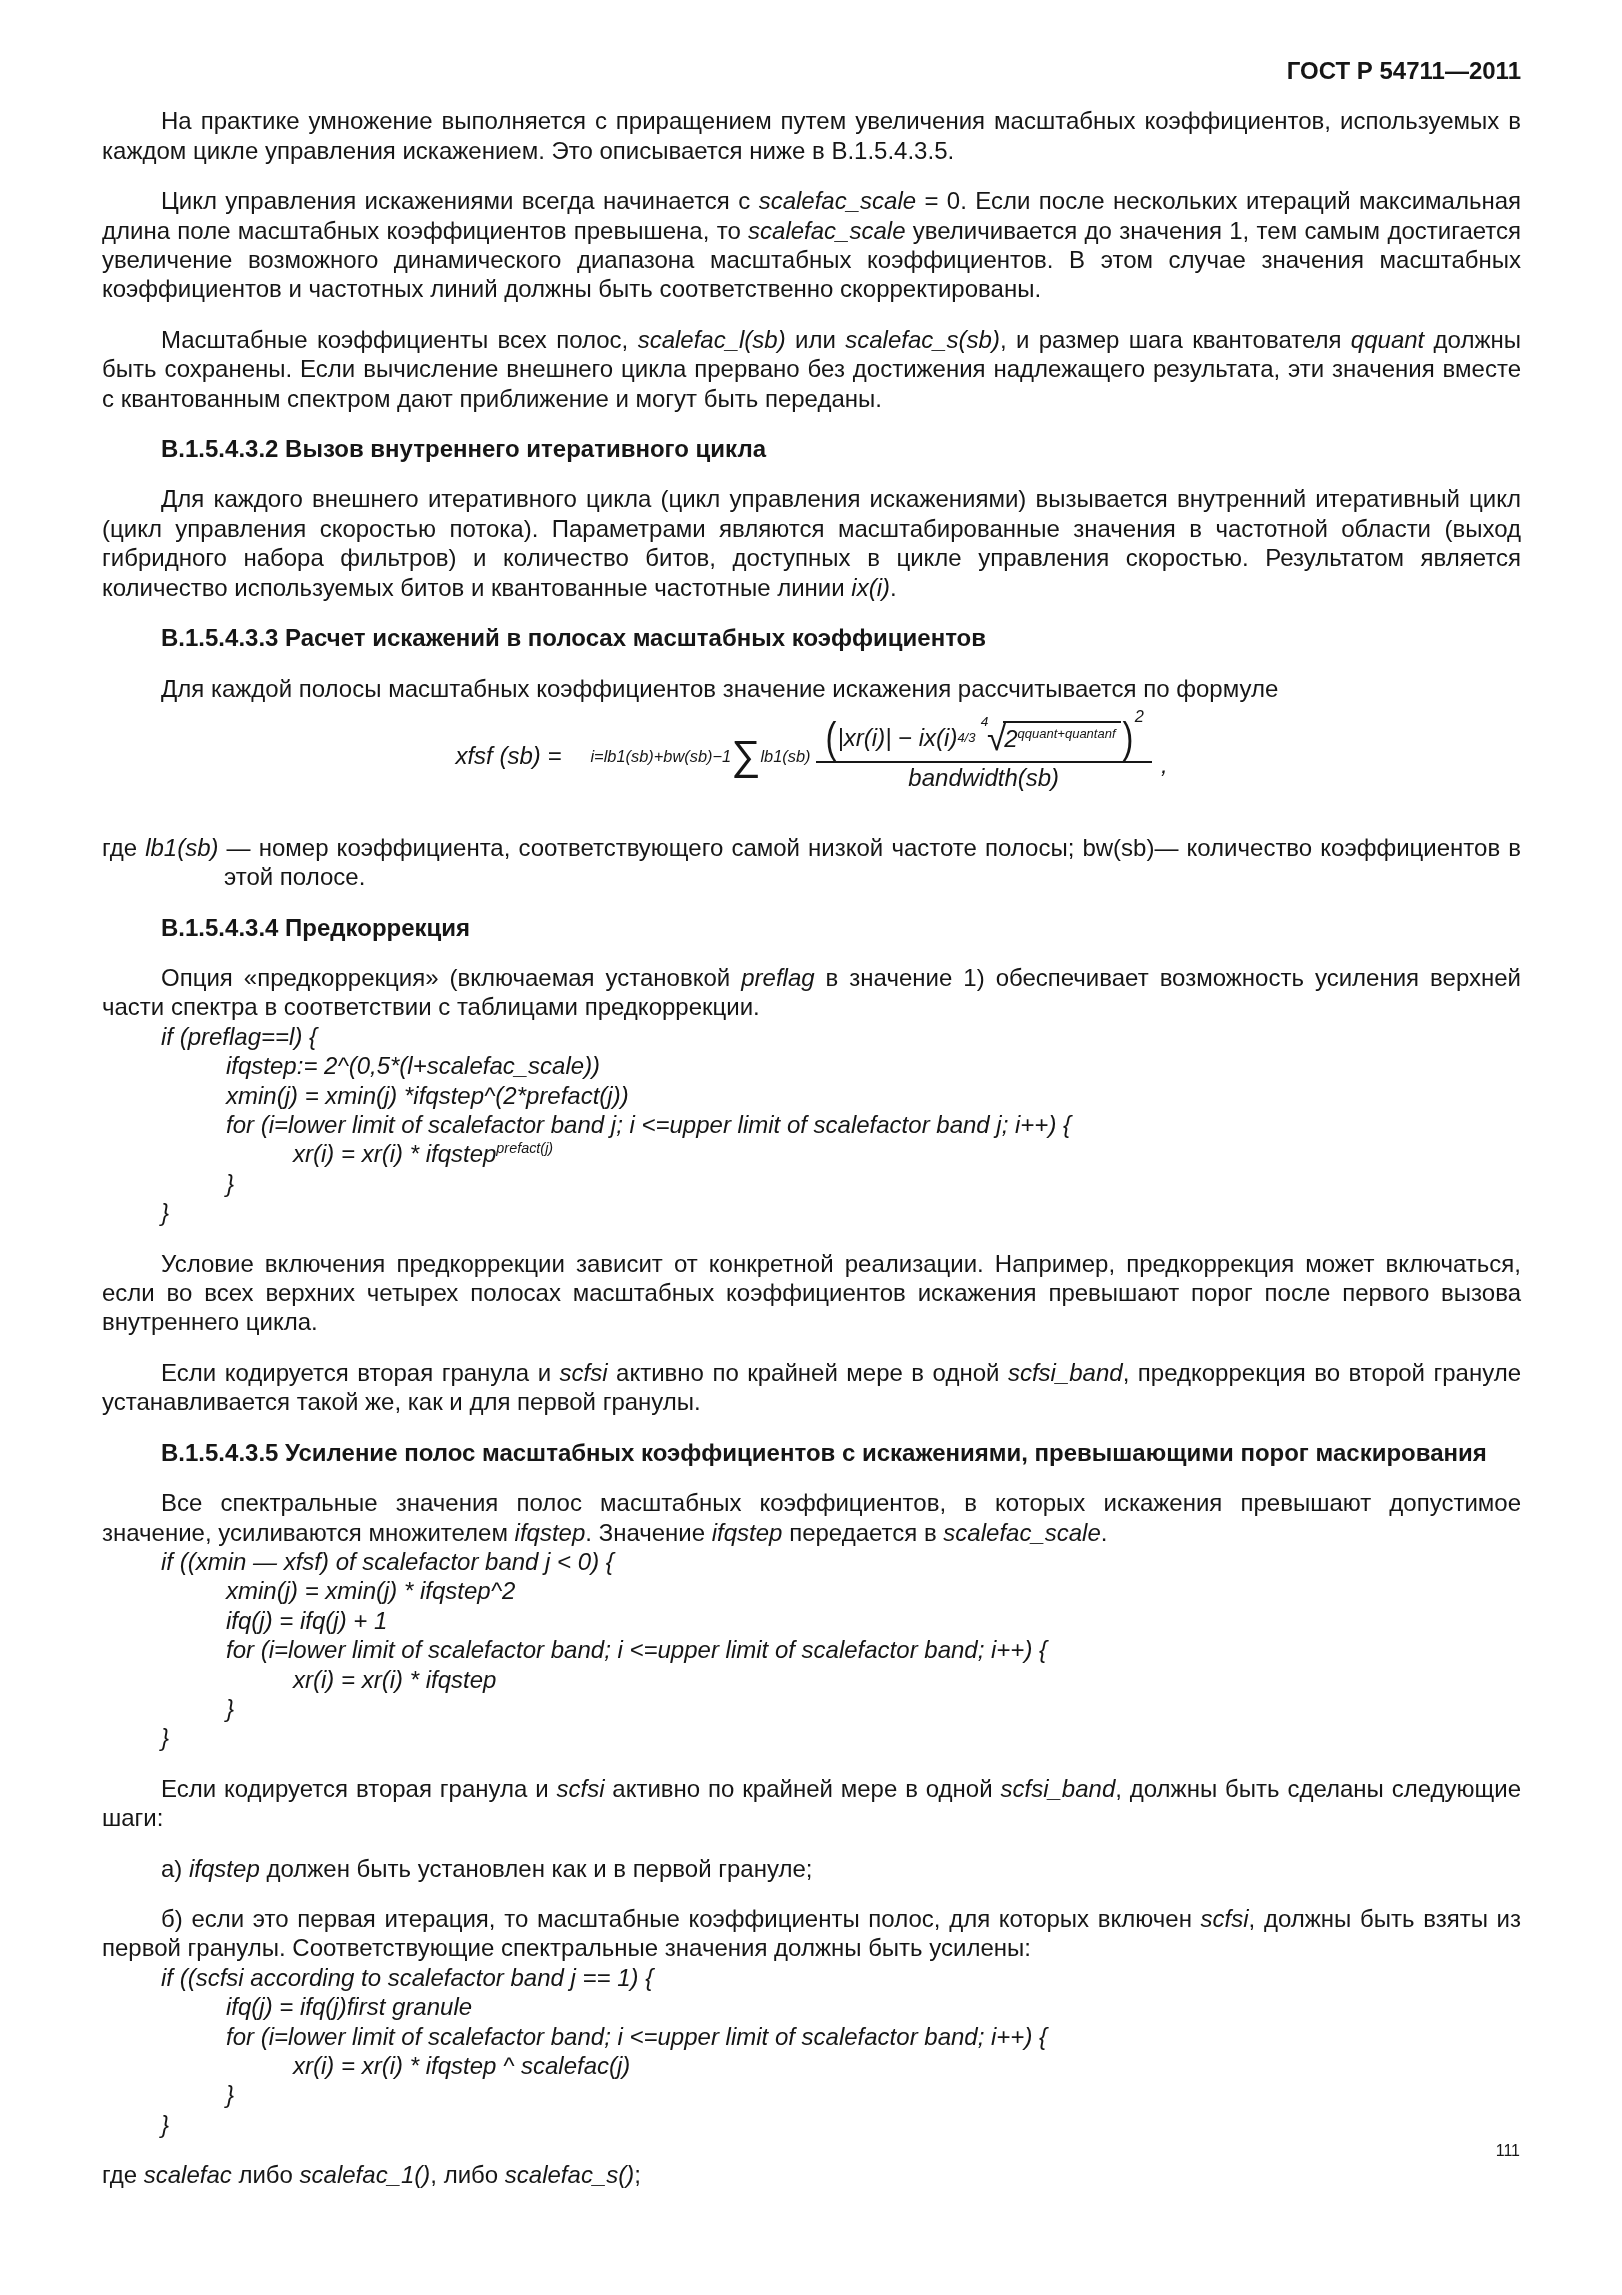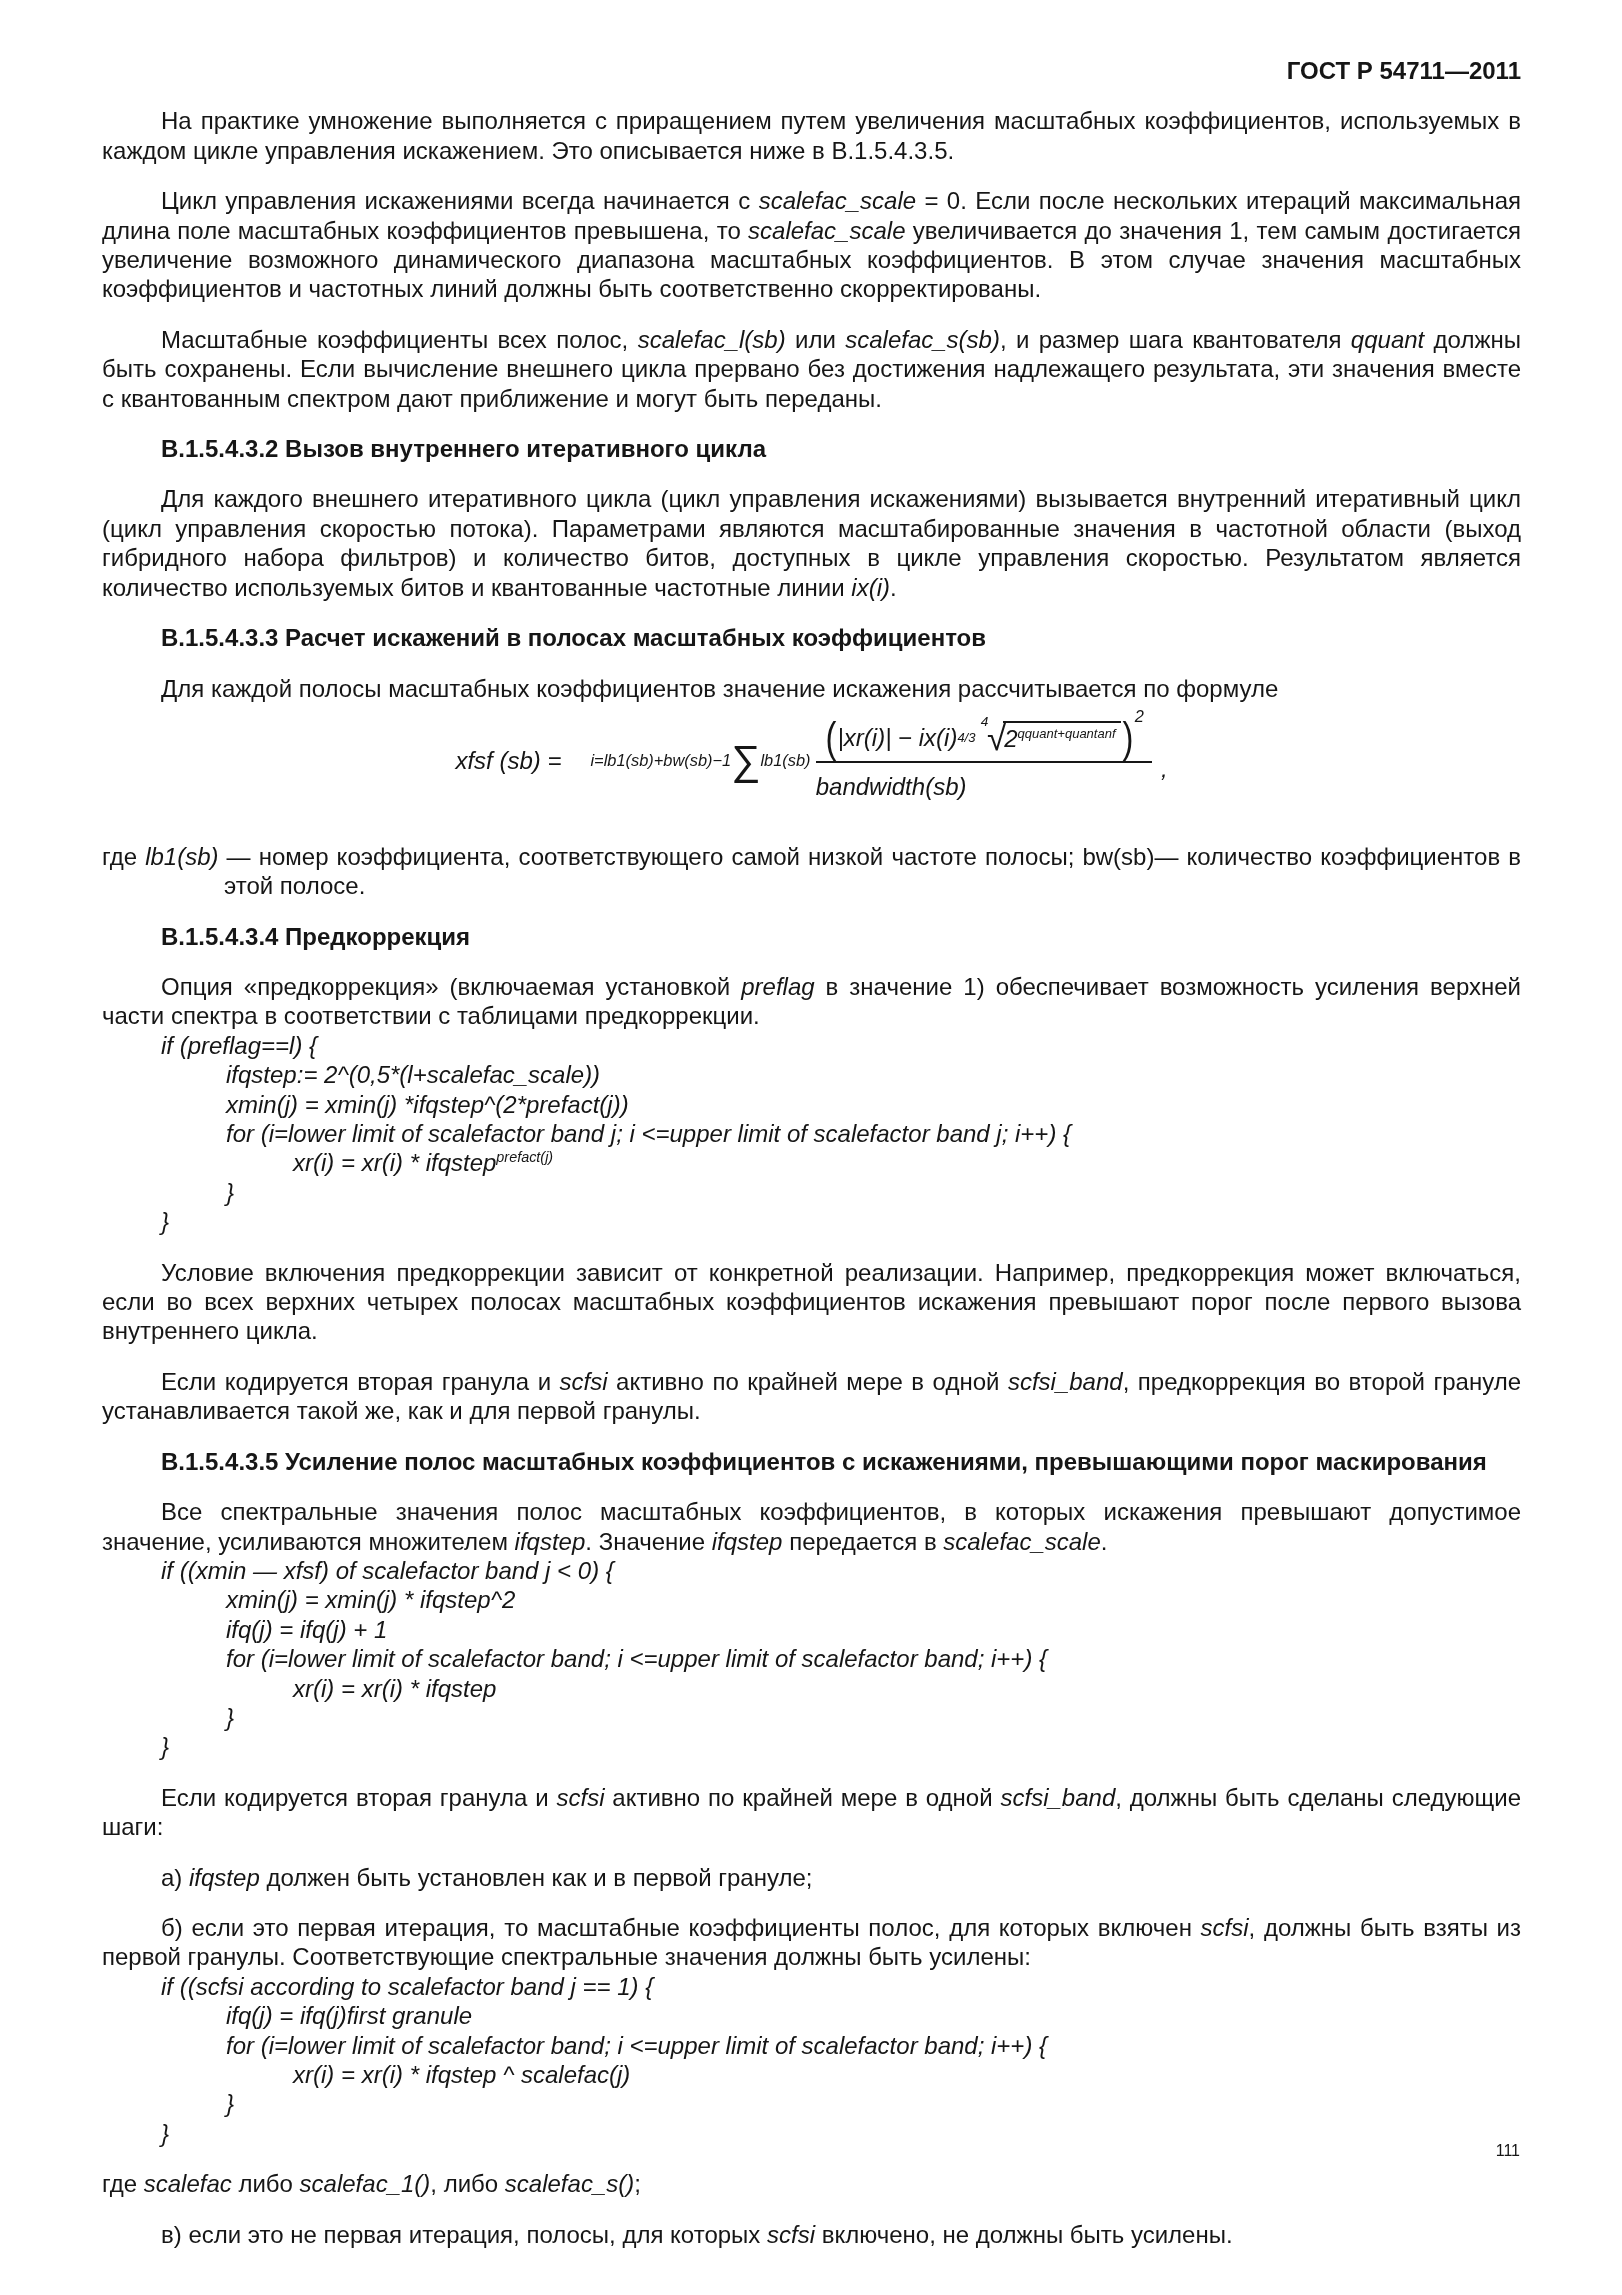--- a/index.html
+++ b/index.html
@@ -25,21 +25,21 @@
   .code .ind2 { margin-left:191px; }
 
   .formula-block { display:flex; justify-content:center; padding:17px 0 19.6px; }
   .formula { display:flex; align-items:center; font-style:italic; font-size:24px; }
   .f-lhs { margin-right:29px; }
   .f-sum { display:inline-flex; flex-direction:row; align-items:center; line-height:1; margin-right:5.2px; }
   .f-lim { font-size:16.4px; white-space:nowrap; }
   .f-sigma { font-size:41px; font-style:normal; line-height:1.02; }
   .f-frac { display:inline-flex; flex-direction:column; align-items:center; }
   .f-num { display:inline-flex; align-items:center; padding:0 7.9px 5.2px; white-space:nowrap; }
-  .f-den { border-top:2px solid #161616; align-self:stretch; padding-top:9px; line-height:29.4px; }
+  .f-den { border-top:2px solid #161616; align-self:stretch; text-align:center; padding-top:0; line-height:29.4px; }
   .f-paren { font-size:42px; font-style:normal; font-weight:300; line-height:0.85; transform:scaleX(0.78); display:inline-block; }
   .f-exp { font-size:13px; }
   .f-outer-exp { font-size:16.4px; align-self:flex-start; margin-top:-3.9px; }
   .f-root { display:inline-flex; align-items:flex-start; margin-left:5.2px; }
   .f-root-idx { font-size:13.7px; margin:1.3px -1.3px 0 0; position:relative; z-index:1; }
   .f-root-sign { font-size:35px; font-style:normal; line-height:0.95; }
   .f-radicand { border-top:2px solid #161616; padding:2.6px 5.2px 0 1.3px; margin-left:-3.3px; display:inline-block; line-height:1.05; }
   .f-comma { margin-left:9.2px; align-self:center; padding-top:17px; }
 
   .page-number { position:absolute; right:103px; bottom:135px; font-size:16px; }
@@ -123,19 +123,18 @@
       <p class="para"><span>б) если это первая итерация, то масштабные коэффициенты полос, для которых включен </span><span class="it">scfsi</span><span>, должны быть взяты из первой гранулы. Соответствующие спектральные значения должны быть усилены:</span></p>
       <div class="code">
         <div class="ind0"><span>if ((scfsi according to scalefactor band j == 1) {</span></div>
         <div class="ind1"><span>ifq(j) = ifq(j)first granule</span></div>
         <div class="ind1"><span>for (i=lower limit of scalefactor band; i &lt;=upper limit of scalefactor band; i++) {</span></div>
         <div class="ind2"><span>xr(i) = xr(i) * ifqstep ^ scalefac(j)</span></div>
         <div class="ind1"><span>}</span></div>
         <div class="ind0"><span>}</span></div>
       </div>
       <p class="para noindent"><span>где </span><span class="it">scalefac</span><span> либо </span><span class="it">scalefac_1()</span><span>, либо </span><span class="it">scalefac_s()</span><span>;</span></p>
-      <p class="para"><span>в) если это не первая итерация, полосы, для которых </span><span class="it">scfsi</span><span> включено, не должны быть усилены.</span></p>
     </main>
 
   <footer class="page-number">111</footer>
 
 </div>
 
 
 </body></html>

